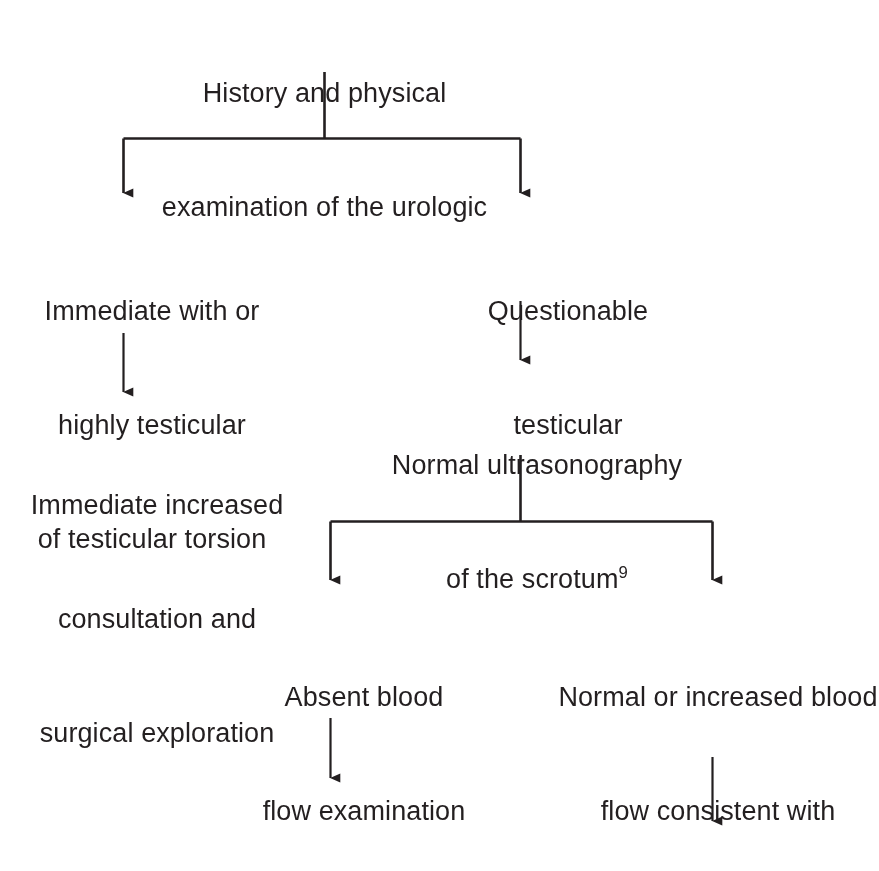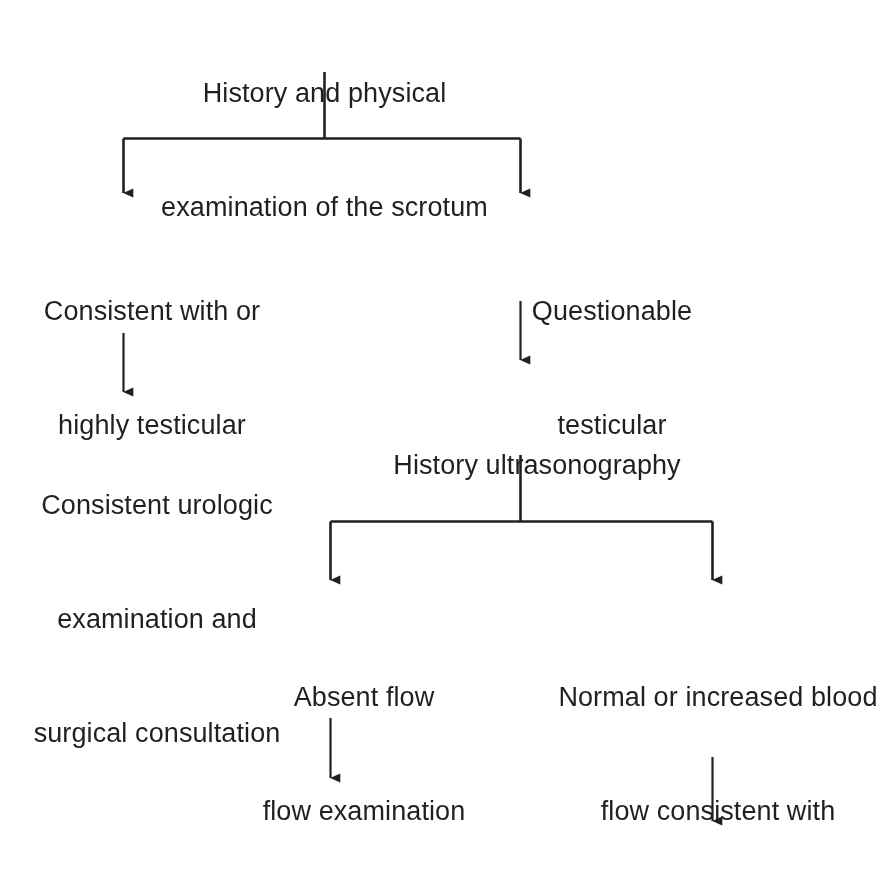--- a/index.html
+++ b/index.html
@@ -88,45 +88,47 @@
       <path d="M 330.5 718 L 330.5 778" stroke="#231f20" stroke-width="2.2" fill="none" marker-end="url(#arrowhead)"></path>
     </g>
 
     <g>
       <path d="M 712.5 757 L 712.5 821" stroke="#231f20" stroke-width="2.2" fill="none" marker-end="url(#arrowhead)"></path>
     </g>
   </svg>
 
   <div class="node ctr" style="left:118px; top:-2px; width:413px;">
     <span class="line">History and physical</span>
-    <span class="line">examination of the scrotum</span>
+    <span class="line">examination of the urologic</span>
   </div>
 
   <div class="node lft" style="left:2px; top:216px; width:300px;">
-    <span class="line">Consistent with or</span>
+    <span class="line">Immediate with or</span>
     <span class="line">highly testicular</span>
+    <span class="line">of testicular torsion</span>
   </div>
 
-  <div class="node lft" style="left:438px; top:216px; width:260px;margin-left:44px;">
+  <div class="node lft" style="left:438px; top:216px; width:260px;">
     <span class="line">Questionable</span>
     <span class="line">testicular</span>
   </div>
 
   <div class="node lft" style="left:2px; top:410px; width:310px;">
-    <span class="line">Consistent urologic</span>
-    <span class="line">examination and</span>
-    <span class="line">surgical consultation</span>
+    <span class="line">Immediate increased</span>
+    <span class="line">consultation and</span>
+    <span class="line">surgical exploration</span>
   </div>
 
   <div class="node lft" style="left:367px; top:370px; width:340px;">
-    <span class="line">History ultrasonography</span>
+    <span class="line">Normal ultrasonography</span>
+    <span class="line"><span>of the scrotum</span><sup>9</sup></span>
   </div>
 
   <div class="node lft" style="left:239px; top:602px; width:250px;">
-    <span class="line">Absent flow</span>
+    <span class="line">Absent blood</span>
     <span class="line">flow examination</span>
     
   </div>
 
   <div class="node lft" style="left:548px; top:602px; width:340px;">
     <span class="line">Normal or increased blood</span>
     <span class="line">flow consistent with</span>
     
     
   </div>

